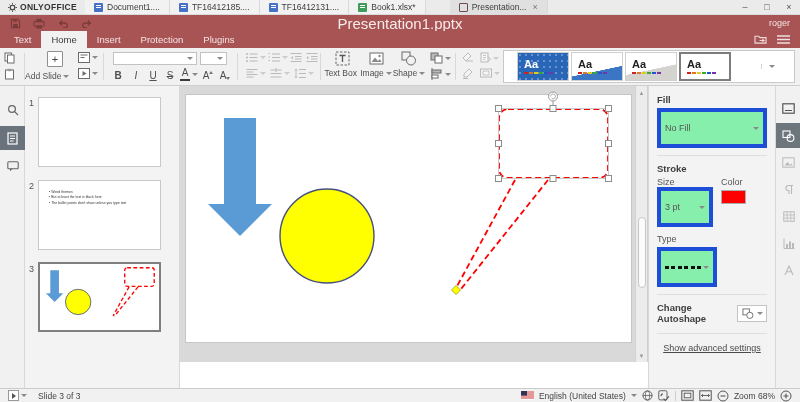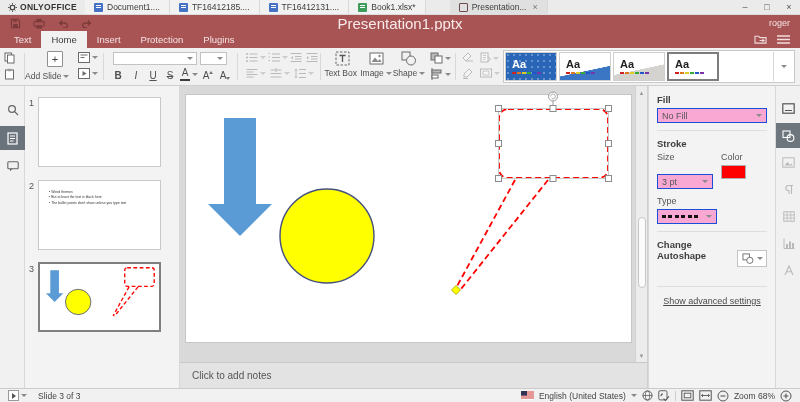--- a/index.html
+++ b/index.html
@@ -38,21 +38,21 @@
   .toolbar{position:absolute;left:0;top:48px;width:800px;height:38px;background:#f1f1f1;border-bottom:1px solid #cfcfcf}
   .toolbar .vsep{position:absolute;top:5px;bottom:5px;width:1px;background:#d8d8d8}
   .abs{position:absolute}
   .ibtn{display:flex;align-items:center;justify-content:center;color:#5a5a5a}
   .car{width:0;height:0;border-left:3px solid transparent;border-right:3px solid transparent;border-top:3px solid #8a8a8a;display:inline-block}
   .dis{opacity:.35}
   .combo{background:#fff;border:1px solid #c2c2c2;display:flex;align-items:center;justify-content:flex-end;padding:0 3px;height:13px}
   .tlabel{font-size:8.5px;color:#4f4f4f;white-space:nowrap;display:flex;align-items:center;gap:2px}
   .fbtn{width:16px;height:14px;display:flex;align-items:center;justify-content:center;font-size:10px;color:#4f4f4f}
   .plus-box{width:16px;height:16px;border:1px solid #8f8f8f;border-radius:1px;background:#fff;display:flex;align-items:center;justify-content:center;font-size:11px;color:#444}
-  .gallery{position:absolute;left:503px;top:2px;width:292px;height:33px;background:#fff;border:1px solid #c9c9c9;display:flex;align-items:center;padding:1px}
+  .gallery{position:absolute;left:503px;top:2px;width:292px;height:33px;background:#fff;border:1px solid #c9c9c9;display:flex;align-items:center;padding:13px}
   .theme{width:52px;height:29px;margin-right:2px;border:1px solid #cfcfcf;position:relative;display:flex;flex-direction:column;align-items:flex-start;justify-content:center;padding-left:6px;overflow:hidden}
   .theme .aa{font-size:11px;font-weight:bold;line-height:1;z-index:2}
   .dashes{display:flex;gap:1px;margin-top:2px;z-index:2}
   .dashes i{display:block;width:4px;height:2px}
   .theme.t1{background:#2a66b8;background-image:radial-gradient(circle at 2px 2px,rgba(255,255,255,.3) 1px,transparent 1.5px);background-size:6px 6px;color:#fff}
   .theme.t2{background:linear-gradient(168deg,#fff 62%,#3a76c4 63%);color:#222}
   .theme.t3{background:linear-gradient(168deg,#fff 58%,#d5d3d0 59%);color:#222}
   .theme.t4{background:#fff;color:#222;border:2px solid #7d7d7d}
   .gal-more{margin-left:auto;width:20px;align-self:stretch;border-left:1px solid #d6d6d6;display:flex;align-items:center;justify-content:center}
 
@@ -75,21 +75,21 @@
   .vscroll{position:absolute;right:0;top:0;width:12px;height:276px;background:#ececec;border-left:1px solid #d2d2d2}
   .vscroll .arr{position:absolute;left:0;width:11px;height:11px;display:flex;align-items:center;justify-content:center;color:#9a9a9a;font-size:6px}
   .vscroll .sthumb{position:absolute;left:1.5px;width:8px;height:71px;top:131px;background:#fbfbfb;border:1px solid #c6c6c6;border-radius:4px}
 
   
   .notes{position:absolute;left:180px;top:362px;width:468px;height:26px;background:#e3e3e3;border-top:1px solid #c9c9c9;border-right:1px solid #cfcfcf;display:flex;align-items:center;padding-left:12px;font-size:10px;color:#555}
 
   
   .props{position:absolute;left:648px;top:86px;width:127px;height:302px;background:#f3f3f3;border-left:1px solid #d8d8d8;padding:6px 8px;font-size:9px;color:#555}
   .plabel{font-weight:bold;font-size:9.5px;color:#3e3e3e;margin-bottom:3px}
-  .psel{height:15px;background:#f9a8d4;border:1px solid #1d4ed8;display:flex;align-items:center;justify-content:space-between;padding:4px 4px;color:#555}
+  .psel{height:15px;background:#86efac;border:4px solid #1d4ed8;display:flex;align-items:center;justify-content:space-between;padding:16px 4px;color:#555}
   .phr{border:none;border-top:1px solid #dedede;margin:7px 0}
   .prow{display:flex;gap:8px}
   .swatch{width:25px;height:14px;border:1px solid #adadad}
   .dashline{width:38px;height:3px;background:repeating-linear-gradient(90deg,#111 0 4px,transparent 4px 6.5px)}
   .autoshape-row{display:flex;align-items:center;justify-content:space-between}
   .autoshape-btn{width:32px;height:17px;background:#fff;border:1px solid #c4c4c4;display:flex;align-items:center;justify-content:center;gap:3px}
   .adv{display:block;text-align:center;color:#4a4a4a;text-decoration:underline;font-size:9px;margin-top:9px}
 
   
   .right-strip{position:absolute;left:775px;top:86px;width:25px;height:302px;background:#f1f1f1;border-left:1px solid #d8d8d8}
@@ -506,53 +506,50 @@
         </g>
       </svg>
     </div>
     <div class="vscroll">
       <div class="arr" style="top:1px">▲</div>
       <div class="sthumb"></div>
       <div class="arr" style="bottom:1px">▼</div>
     </div>
   </div>
 
-  <div class="notes">
-    <span>Click to add notes</span>
-  </div>
 
   <div class="props">
     <div class="plabel" style="margin-top:2px">Fill</div>
     <div class="psel">
       <span>No Fill</span>
         <i class="car"></i>
     </div>
     <hr class="phr">
     <div class="plabel">Stroke</div>
     <div class="prow">
       <div style="width:56px">
-        <div style="margin-bottom:12px">Size</div>
+        <div style="margin-bottom:0">Size</div>
         <div class="psel">
           <span>3 pt</span>
             <i class="car"></i>
         </div>
       </div>
       <div>
         <div style="margin-bottom:3px">Color</div>
         <div class="swatch" style="background:#ff0000"></div>
       </div>
     </div>
     <div style="margin-top:7px;margin-bottom:3px">Type</div>
     <div class="psel" style="width:60px">
       <span class="dashline"></span>
         <i class="car"></i>
     </div>
     <hr class="phr">
     <div class="autoshape-row">
-      <div class="plabel" style="margin-bottom:16px">Change Autoshape</div>
+      <div class="plabel" style="margin-bottom:0">Change Autoshape</div>
       <div class="autoshape-btn">
         <svg width="12" height="11" viewBox="0 0 13 12">
             <rect x="1" y="1" width="7" height="6.5" fill="none" stroke="#6b6b6b"></rect>
             <circle cx="8.5" cy="8" r="3.4" fill="#fff" stroke="#6b6b6b"></circle>
           </svg>
         <i class="car"></i>
       </div>
     </div>
     <hr class="phr" style="margin-top:9px">
     <a class="adv" href="#">Show advanced settings</a>

